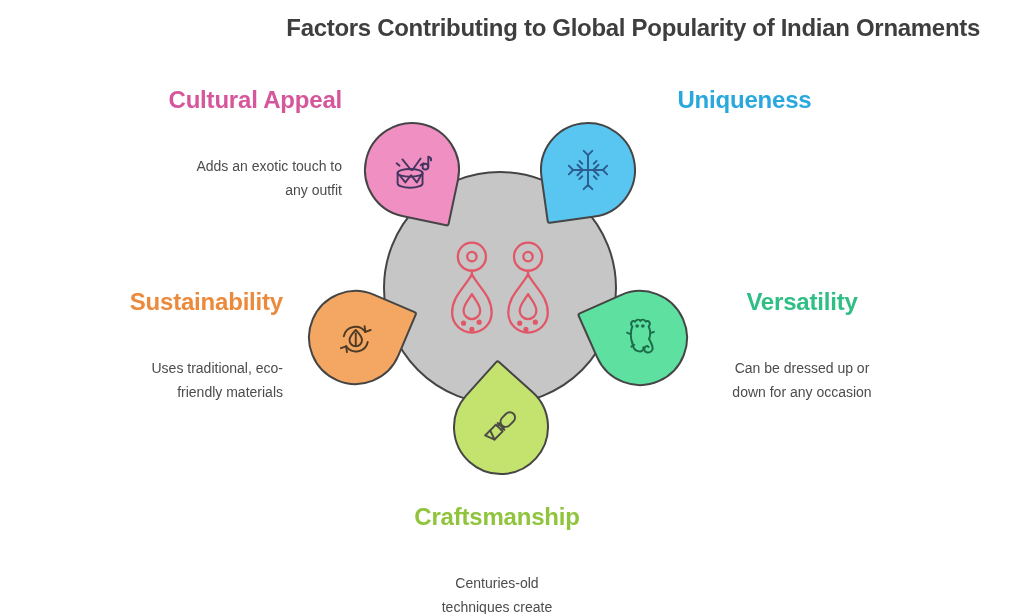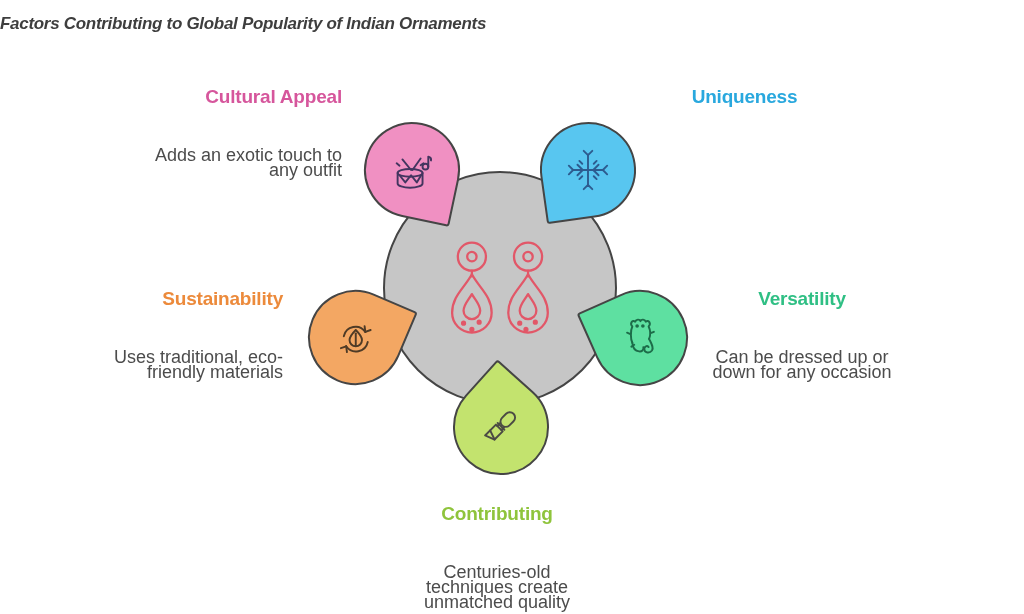--- a/index.html
+++ b/index.html
@@ -2,21 +2,21 @@
 <html><head>
 <meta charset="utf-8">
 <style>
   html,body{margin:0;padding:0;background:#ffffff;}
   .canvas{
     position:relative;width:1024px;height:614px;background:#ffffff;overflow:hidden;
     font-family:"Liberation Sans", sans-serif;
   }
   .title{
     position:absolute;left:0;top:14px;width:980px;margin:0;
-    text-align:left;font-size:17px;font-weight:bold;color:#3e3e3e;letter-spacing:-0.3px;font-style:italic;
+    text-align:right;font-size:24px;font-weight:bold;color:#3e3e3e;letter-spacing:-0.3px;
   }
   
   .center-circle{
     position:absolute;left:383px;top:171px;width:234px;height:234px;border-radius:50%;
     background:#c6c6c6;border:2.5px solid #454545;box-sizing:border-box;z-index:1;
   }
   .earrings{position:absolute;left:449px;top:240px;z-index:2;}
   
   .petal{
     position:absolute;box-sizing:border-box;border:2.5px solid #454545;z-index:3;
@@ -33,22 +33,22 @@
     border-radius:50% 3px 50% 50%;transform:rotate(23deg);}
   .petal-sustain svg{transform:rotate(-23deg);}
   .petal-versatile{left:592px;top:290px;width:96px;height:96px;background:#5ee0a1;
     border-radius:3px 50% 50% 50%;transform:rotate(-24deg);}
   .petal-versatile svg{transform:rotate(24deg);}
   .petal-craft{left:453px;top:379px;width:96px;height:96px;background:#c3e36e;
     border-radius:3px 50% 50% 50%;transform:rotate(42deg);}
   .petal-craft svg{transform:rotate(-42deg);}
   
   .factor-text{position:absolute;z-index:4;}
-  .factor-heading{font-size:19px;font-weight:bold;margin:0 0 10px 0;letter-spacing:-0.2px;}
-  .factor-desc{font-size:18px;line-height:15px;color:#4c4c4c;white-space:pre-line;margin-top:40px;}
+  .factor-heading{font-size:24px;font-weight:bold;margin:0 0 10px 0;letter-spacing:-0.2px;}
+  .factor-desc{font-size:14px;line-height:24px;color:#4c4c4c;white-space:pre-line;margin-top:40px;}
   .ta-right{text-align:right;}
   .ta-left{text-align:center;}
   .ta-center{text-align:center;}
   .pos-cultural{right:682px;top:86px;width:200px;}
   .h-pink{color:#d6569c;}
   .pos-unique{left:652px;top:86px;width:185px;}
   .h-blue{color:#29a8de;}
   .pos-sustain{right:741px;top:288px;width:180px;}
   .h-orange{color:#ec8a3b;}
   .pos-versatile{left:712px;top:288px;width:180px;}
@@ -175,19 +175,19 @@
 down for any occasion</div>
   </div>
 
   <div class="factor-text ta-right pos-sustain">
     <div class="factor-heading h-orange">Sustainability</div>
     <div class="factor-desc">Uses traditional, eco-
 friendly materials</div>
   </div>
 
   <div class="factor-text ta-center pos-craft">
-    <div class="factor-heading h-lime">Contributing</div>
+    <div class="factor-heading h-lime">Craftsmanship</div>
     <div class="factor-desc">Centuries-old
 techniques create
 unmatched quality</div>
   </div>
 
 </div>
 
 </body></html>

